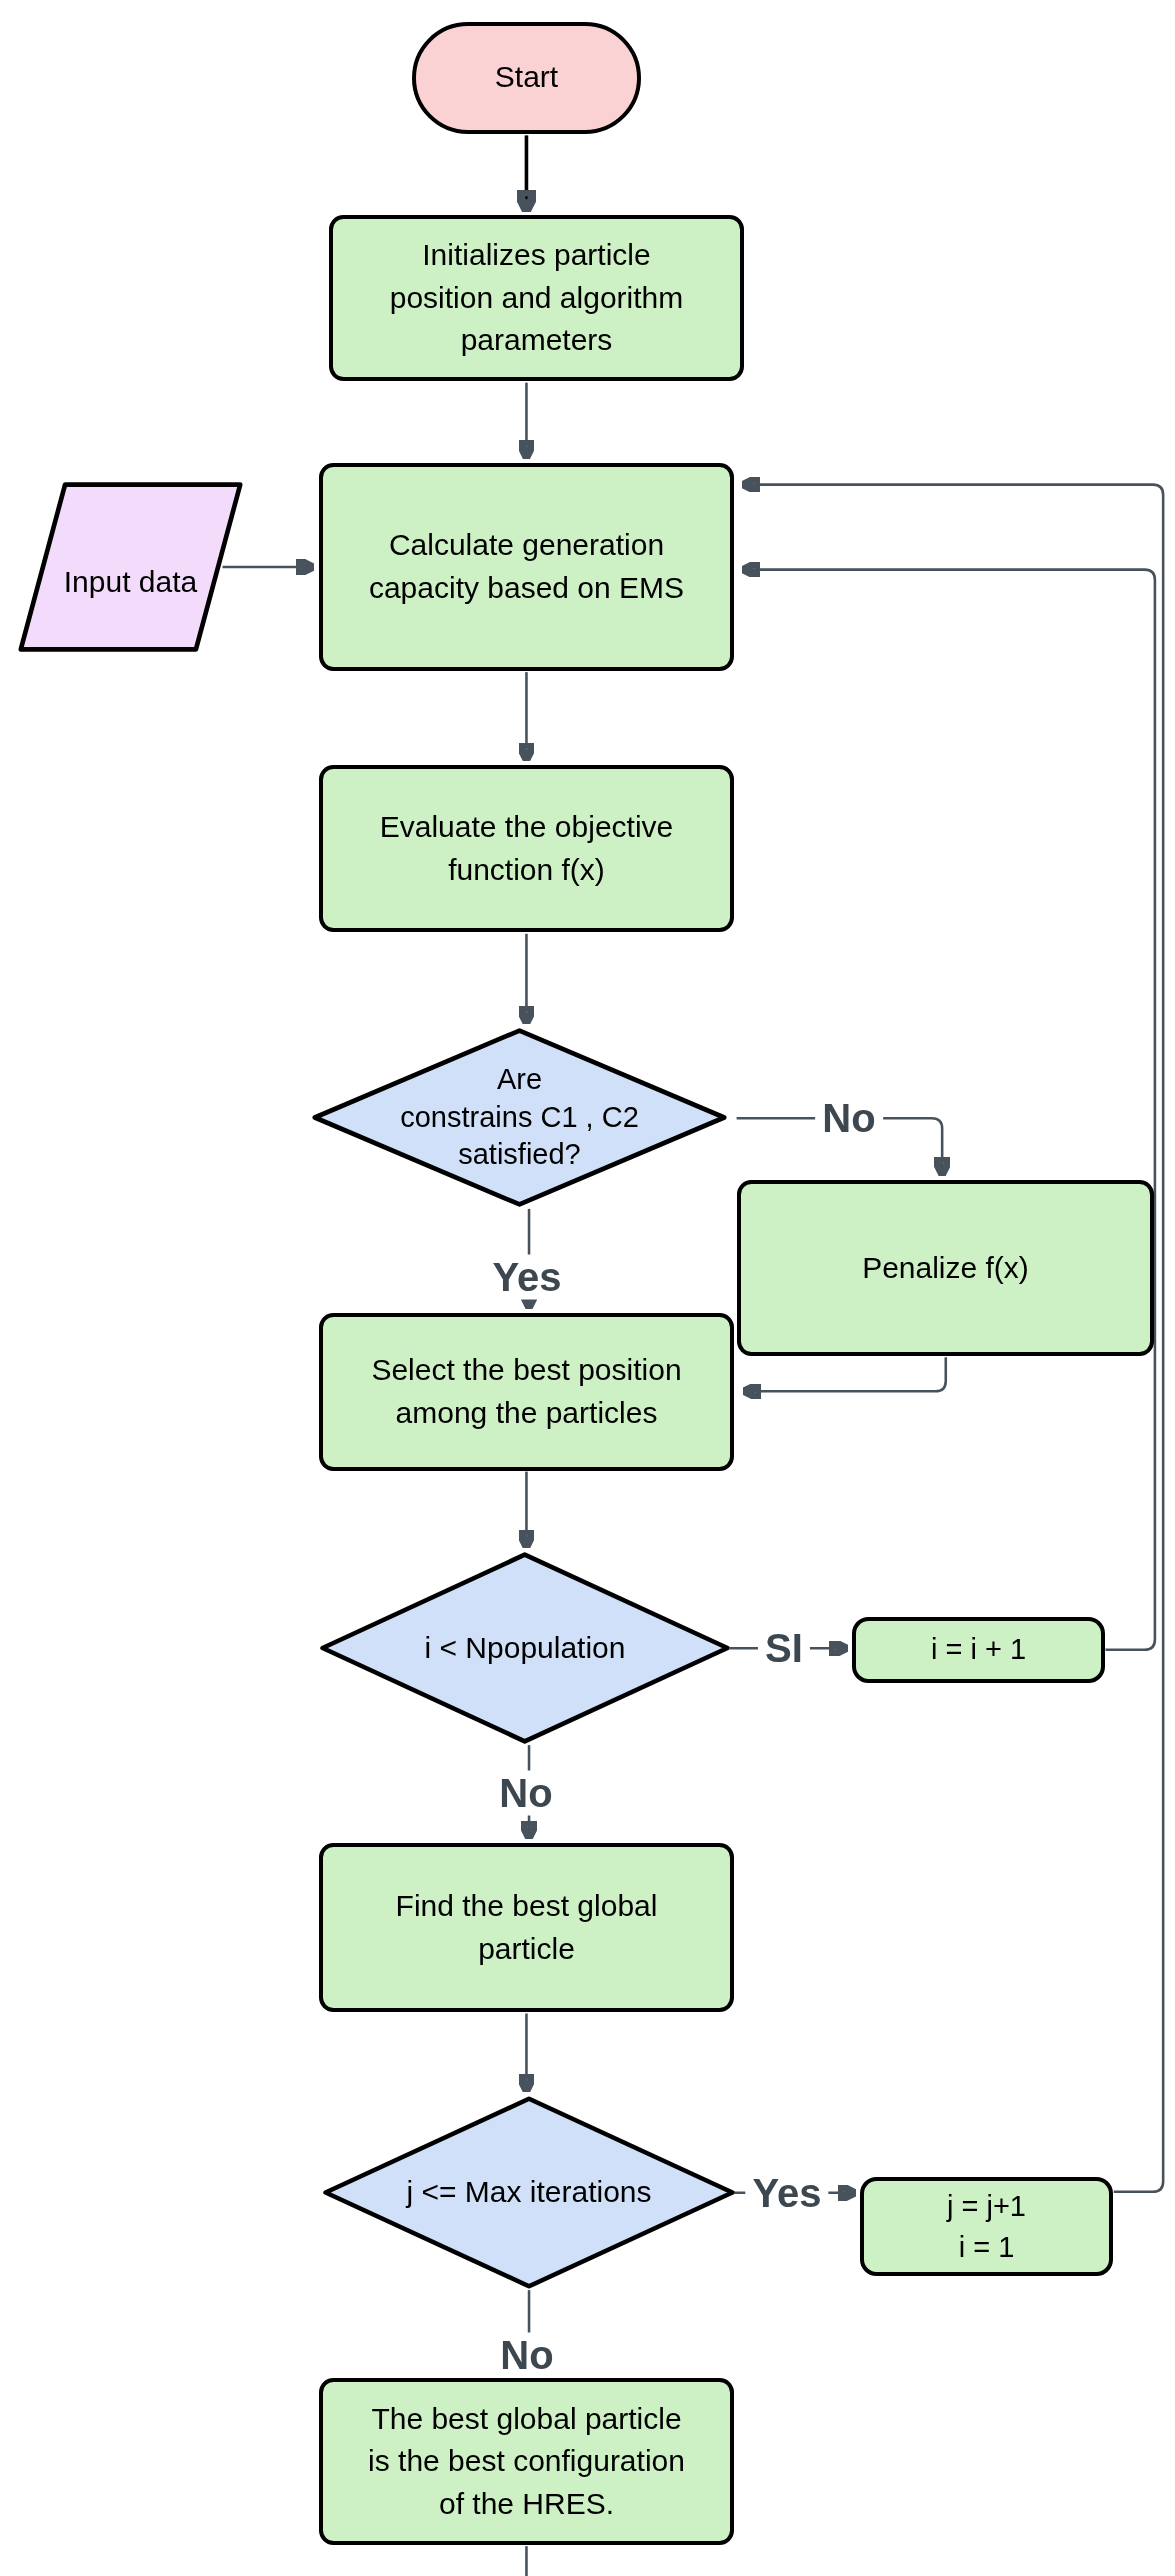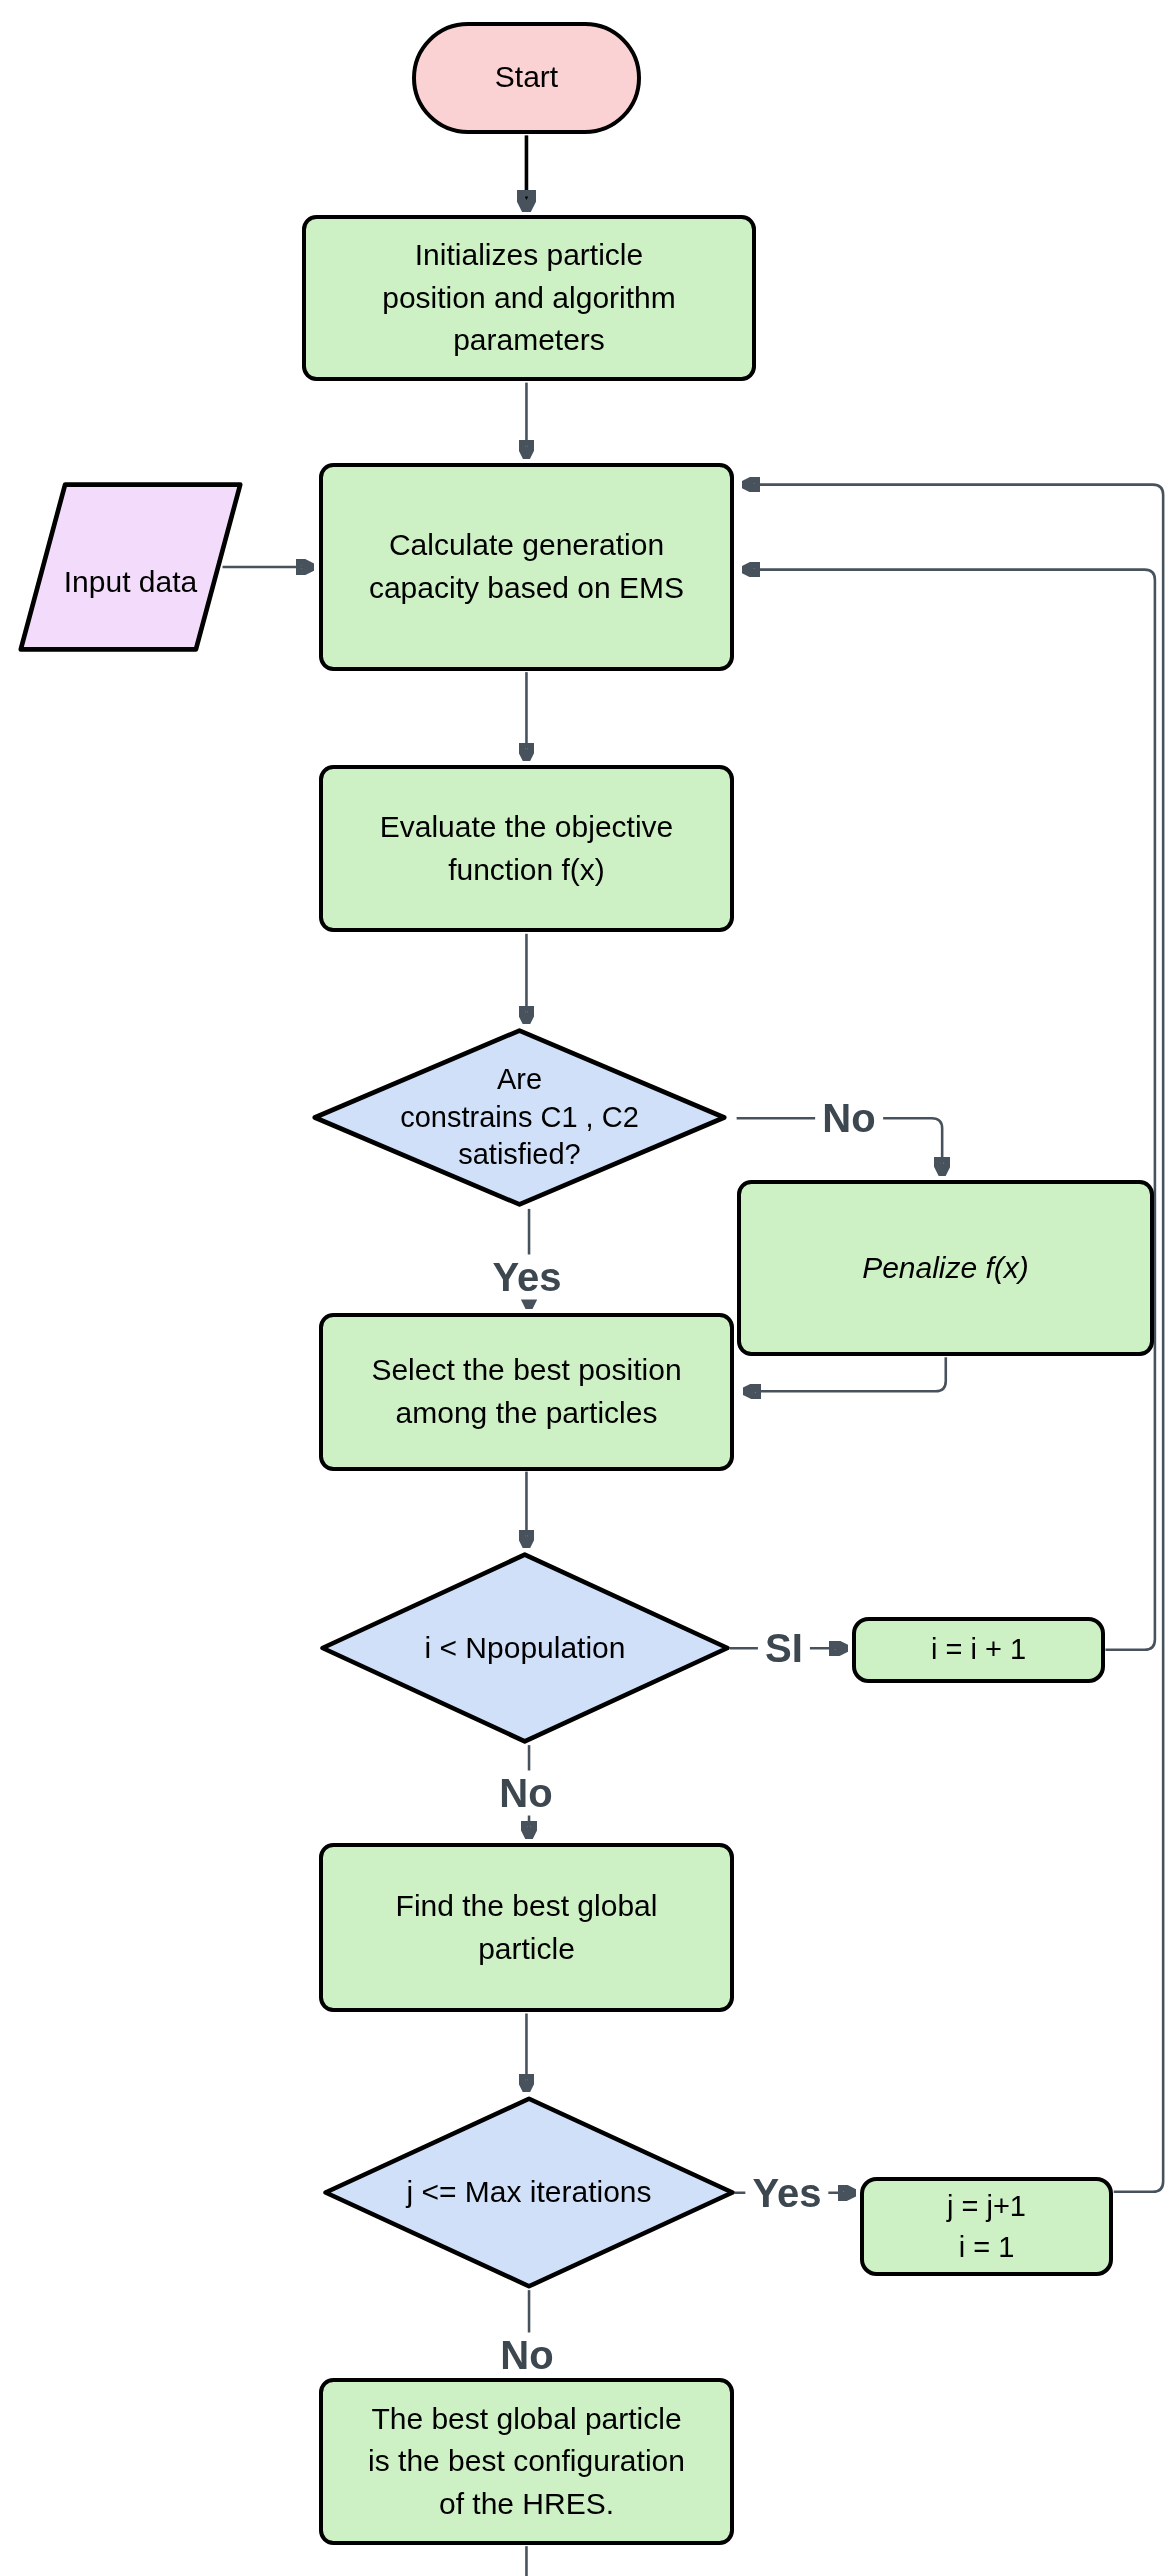--- a/index.html
+++ b/index.html
@@ -87,21 +87,21 @@
     <path d="M 1426 4256 L 1656 4256" marker-end="url(#ah)"></path>
     <path d="M 1027 4445 L 1027 4601" marker-end="url(#ah)"></path>
     <path d="M 2162 4254 L 2238 4254 Q 2258 4254 2258 4234 L 2258 960 Q 2258 940 2238 940 L 1446 940" marker-end="url(#ah)"></path>
     <path d="M 1022 4942 L 1022 5078" marker-end="url(#ah)"></path>
   </svg>
 
   <div class="node terminal" style="left:412px;top:21.6px;width:229px;height:112px;">
     <div class="txt">Start</div>
   </div>
 
-  <div class="node box" style="left:302px;top:215px;width:454px;height:166px;">
+  <div class="node box" style="left:329px;top:215px;width:415px;height:166px;">
     <div class="txt">Initializes particle
 position and algorithm
 parameters</div>
   </div>
 
   <div class="node shape-node io" style="left:18px;top:482px;width:225px;height:200px;">
     <svg width="225" height="170" viewBox="0 0 436 330">
       <polygon points="91,5 431,5 345,325 5,325"></polygon>
     </svg>
     <div class="txt">Input data</div>
@@ -119,21 +119,21 @@
 
   <div class="node shape-node diamond" style="left:312px;top:1028px;width:415px;height:179px;">
     <svg width="415" height="179" viewBox="0 0 806 348">
       <polygon points="403,5 801,174 403,343 5,174"></polygon>
     </svg>
     <div class="txt small" style="line-height:1.3;">Are
 constrains C1 , C2
 satisfied?</div>
   </div>
 
-  <div class="node box" style="left:737px;top:1180px;width:417px;height:176px;font-style:italic;">
+  <div class="node box" style="left:737px;top:1180px;width:417px;height:176px;">
     <div class="txt">Penalize f(x)</div>
   </div>
 
   <div class="node box" style="left:319px;top:1313px;width:415px;height:158px;">
     <div class="txt">Select the best position
 among the particles</div>
   </div>
 
   <div class="node shape-node diamond" style="left:320px;top:1552px;width:410px;height:192px;">
     <svg width="410" height="192" viewBox="0 0 795 372">

